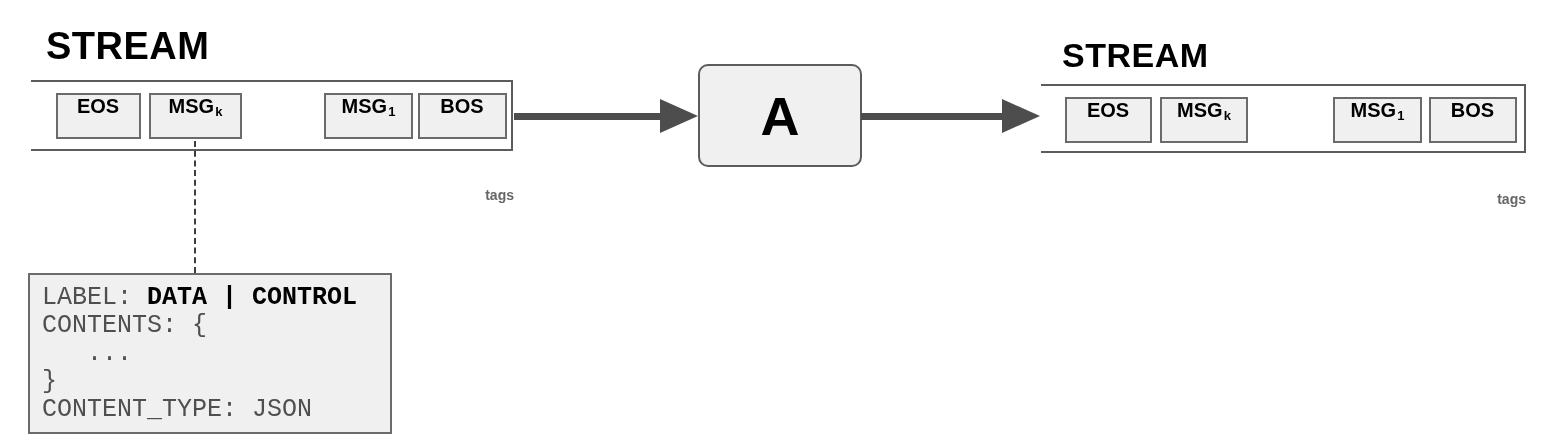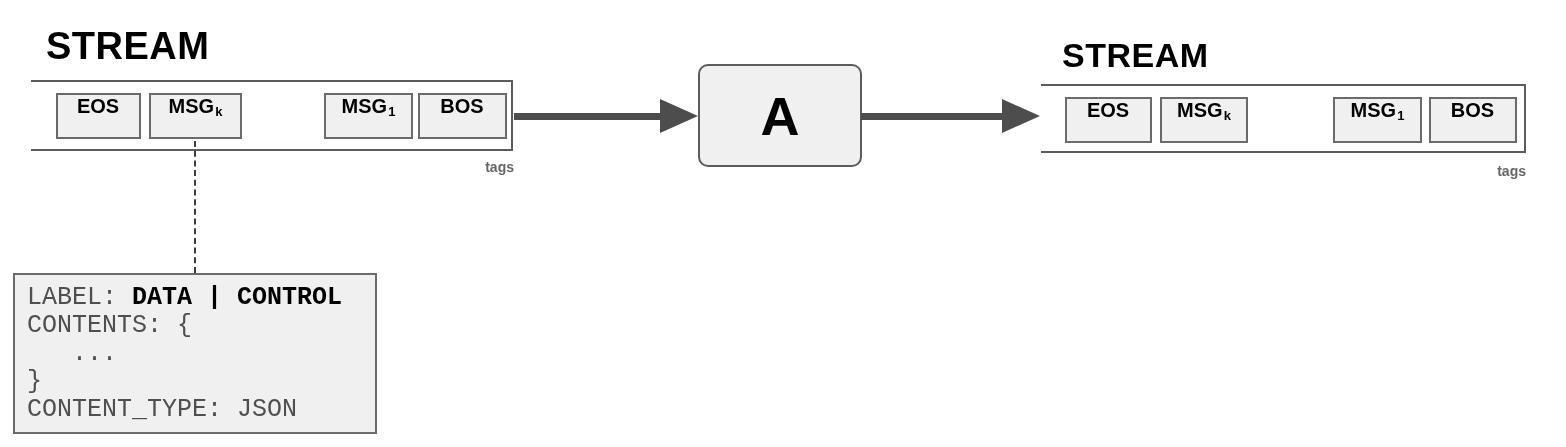--- a/index.html
+++ b/index.html
@@ -42,20 +42,21 @@
     font-size: 13px; font-weight: bold;
     position: relative; top: 9px; margin-left: 1px;
   }
 
   .tags-label {
     position: absolute;
     font-size: 14px; font-weight: bold;
     color: var(--tags-gray, #666666);
     width: 90px; text-align: right;
     line-height: 1;
+    margin-top: 28px;
   }
   .tags-label.left  { left: 424px;  top: 160px; }
   .tags-label.right { left: 1436px; top: 164px; }
 
   .operator-node {
     position: absolute;
     left: 698px; top: 64px; width: 164px; height: 103px;
     background: var(--box-fill, #f0f0f0);
     border: 2px solid var(--container-border, #5c5c5c);
     border-radius: 10px;
@@ -79,21 +80,21 @@
   .arrow-head.a2 { left: 1002px; top: 99px; }
 
   .detail-connector {
     position: absolute;
     left: 194px; top: 141px; height: 132px; width: 0;
     border-left: 2px dashed #3d3d3d;
   }
 
   .detail-box {
     position: absolute;
-    left: 13px; top: 273px; width: 364px; height: 161px;
+    left: 28px; top: 273px; width: 364px; height: 161px;
     background: var(--box-fill, #f0f0f0);
     border: 2px solid var(--box-border, #6b6b6b);
     padding: 9px 0 0 12px;
     font-family: "Liberation Mono", monospace;
     font-size: 25px; line-height: 28px;
     color: var(--text-gray, #4f4f4f);
     white-space: pre;
   }
   .detail-box .emph {
     font-weight: bold; color: #000;

